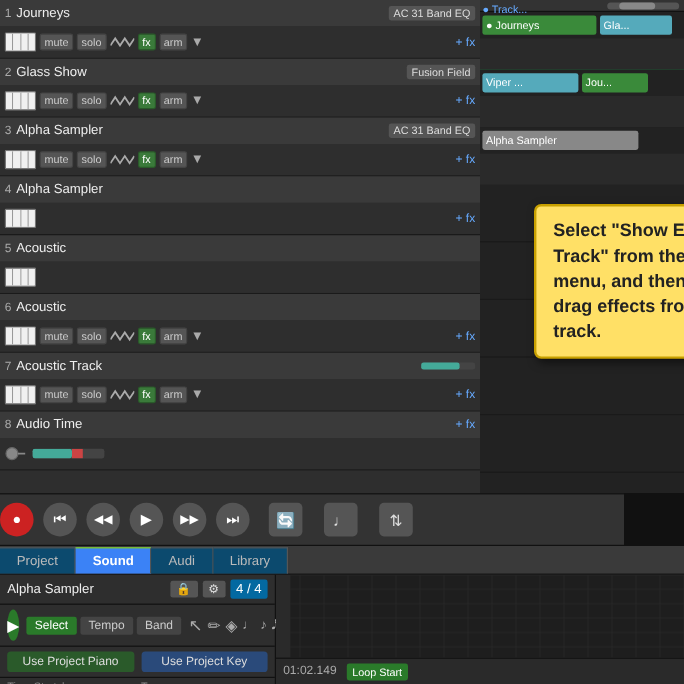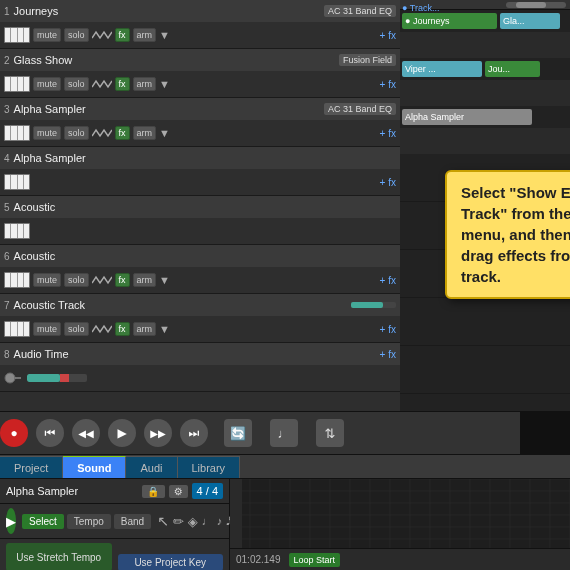--- a/index.html
+++ b/index.html
@@ -346,22 +346,22 @@
           <div style="display:flex;gap:4px;margin-left:6px;align-items:center;">
             <span style="color:#aaa;font-size:14px;cursor:pointer;">↖</span>
             <span style="color:#aaa;font-size:13px;cursor:pointer;">✏</span>
             <span style="color:#aaa;font-size:13px;cursor:pointer;">◈</span>
             <span style="color:#aaa;font-size:11px;cursor:pointer;">♩</span>
             <span style="color:#aaa;font-size:11px;cursor:pointer;">♪</span>
             <span style="color:#aaa;font-size:11px;cursor:pointer;">𝅘𝅥𝅯</span>
           </div>
         </div>
         <div style="display:flex;gap:6px;padding:4px 6px;border-bottom:1px solid #111;">
-          <button style="background:#2a5a2a;border:none;color:#ddd;padding:3px 8px;border-radius:3px;font-size:10px;cursor:pointer;flex:1;">Use Stretch Tempo</button>
-          <button style="background:#2a4a7a;border:none;color:#ddd;padding:3px 8px;border-radius:3px;font-size:10px;cursor:pointer;flex:1;margin-top:11px;">Use Project Key</button>
+          <button style="background:#2a5a2a;border:none;color:#ddd;padding:3px 8px;border-radius:3px;font-size:10px;cursor:pointer;flex:1;">Use Project Piano</button>
+          <button style="background:#2a4a7a;border:none;color:#ddd;padding:3px 8px;border-radius:3px;font-size:10px;cursor:pointer;flex:1;">Use Project Key</button>
         </div>
         <div style="display:flex;gap:6px;padding:2px 6px;align-items:center;">
           <span style="font-size:9px;color:#888;flex:1;">Time Stretch</span>
           <span style="font-size:9px;color:#888;flex:1;">Transpose</span>
         </div>
       </div>
 
       <div class="sound-right">
         <div style="flex:1;background:#1e1e1e;position:relative;overflow:hidden;">
 

